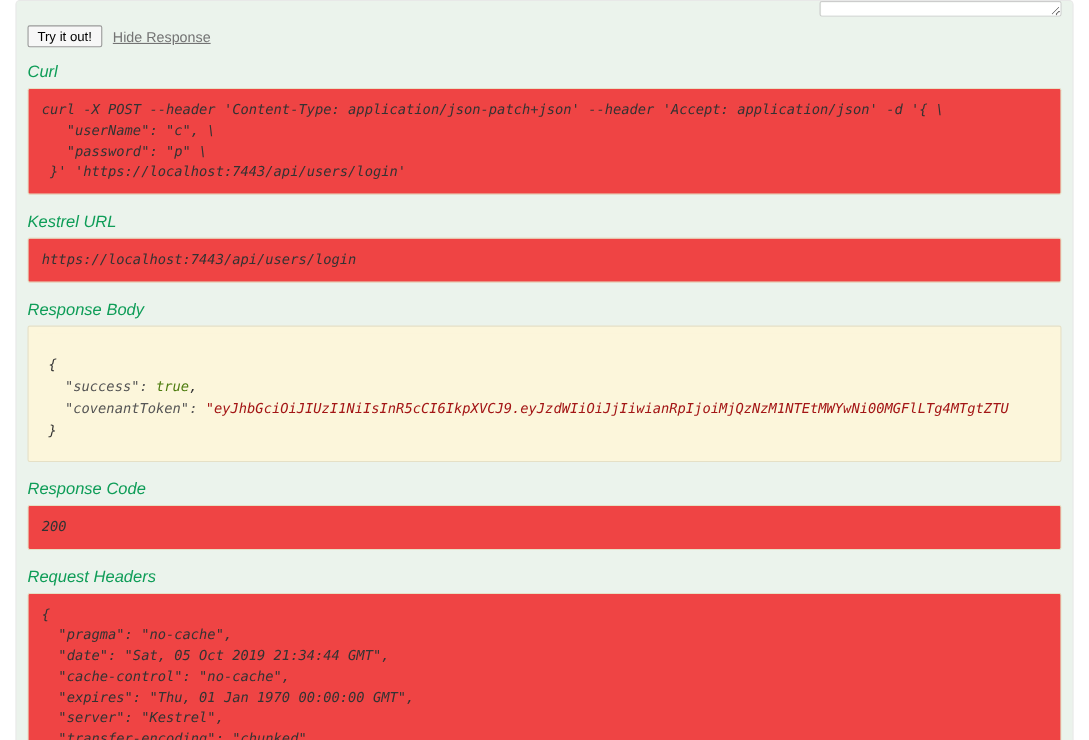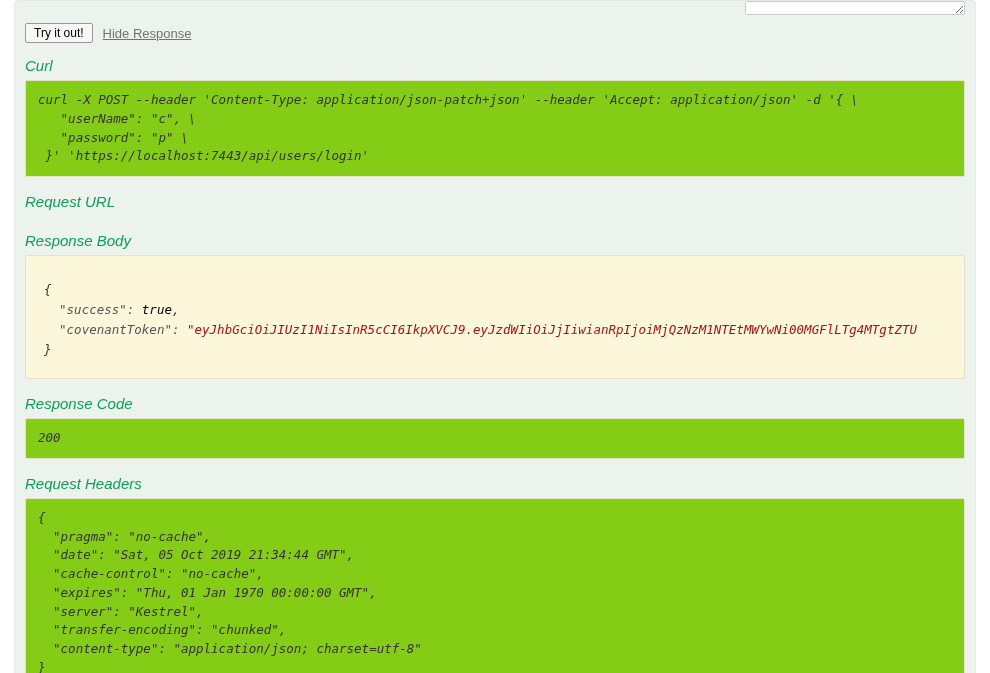--- a/index.html
+++ b/index.html
@@ -65,21 +65,21 @@
       font-style: italic;
     }
     .section-title {
       color: #0f9d58;
       font-weight: 400;
       font-size: 15px;
       margin-bottom: 6px;
       padding-top: 6px;
     }
     .code-box {
-      background: #84cc16;
+      background: #ef4444;
       border: 1px solid #e5e0c6;
       border-radius: 2px;
       padding: 10px 12px;
       font-family: "Menlo", "Consolas", monospace;
       font-size: 12.5px;
       line-height: 1.5;
       white-space: pre;
       overflow-x: auto;
       color: #333333;
     }
@@ -96,21 +96,21 @@
       font-size: 12.5px;
       line-height: 1.6;
       white-space: pre;
       overflow-x: auto;
       color: #333333;
     }
     .json-key {
       color: #555;
     }
     .json-true {
-      color: #000000;
+      color: #4d7c0f;
     }
     .json-string {
       color: #a31515;
     }
     
     .response-body-inner::-webkit-scrollbar {
       height: 8px;
     }
     .response-body-inner::-webkit-scrollbar-track {
       background: #f0ead0;
@@ -136,21 +136,22 @@
 
   <div class="section">
     <div class="section-title">Curl</div>
     <div class="code-box">curl -X POST --header 'Content-Type: application/json-patch+json' --header 'Accept: application/json' -d '{ \
    "userName": "c", \
    "password": "p" \
  }' 'https://localhost:7443/api/users/login'</div>
   </div>
 
   <div class="section">
-    <div class="section-title">Request URL</div>
+    <div class="section-title">Kestrel URL</div>
+    <div class="code-box">https://localhost:7443/api/users/login</div>
   </div>
 
   <div class="section">
     <div class="section-title">Response Body</div>
     <div class="response-body-wrapper">
       <div class="response-body-inner"><span>{</span>
 <span class="json-key">  "success": </span><span class="json-true">true</span><span>,</span>
 <span class="json-key">  "covenantToken": </span><span class="json-string">"eyJhbGciOiJIUzI1NiIsInR5cCI6IkpXVCJ9.eyJzdWIiOiJjIiwianRpIjoiMjQzNzM1NTEtMWYwNi00MGFlLTg4MTgtZTU</span>
 <span>}</span></div>
     </div>

